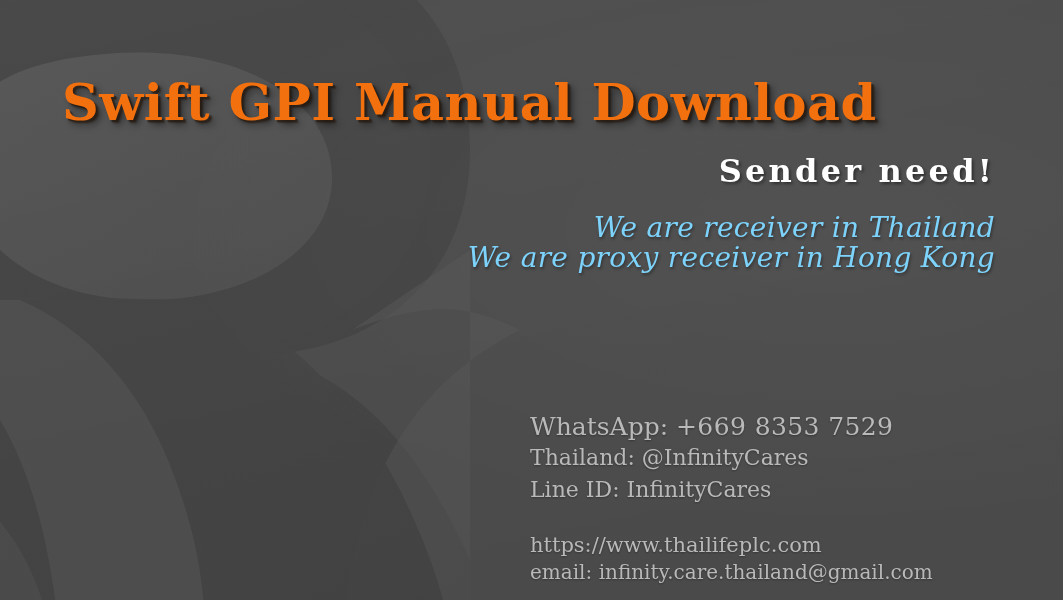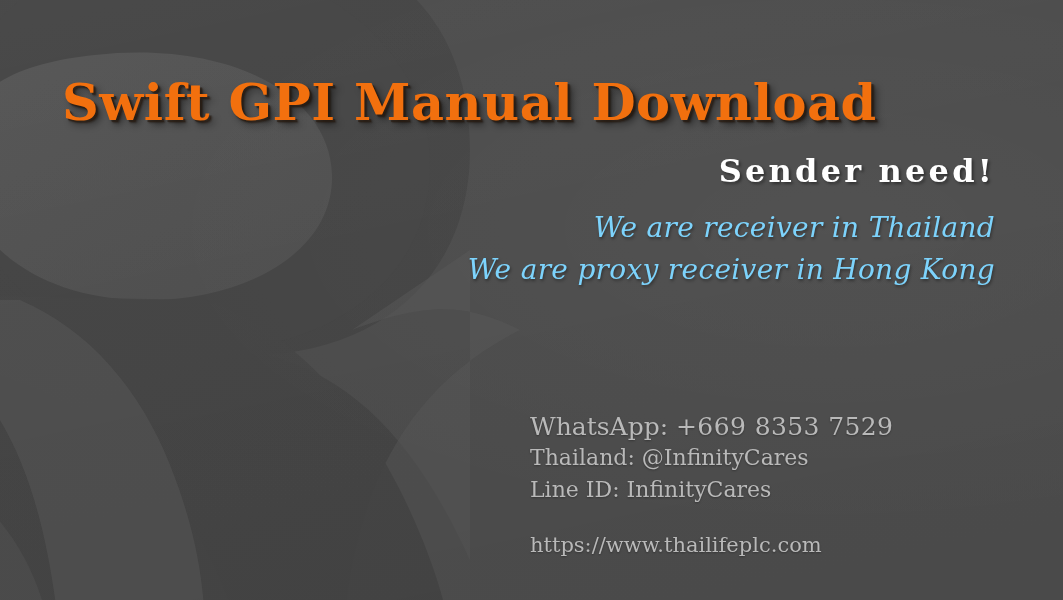--- a/index.html
+++ b/index.html
@@ -87,21 +87,21 @@
     font-family: "DejaVu Serif", "Liberation Serif", serif;
     font-style: italic;
     font-weight: normal;
     font-size: 28px;
     letter-spacing: 0.3px;
     line-height: 1.0;
     white-space: nowrap;
     text-shadow: 1px 2px 3px rgba(0,0,0,0.38);
   }
   .script-line.l1 { top: 214px; }
-  .script-line.l2 { top: 256px; }
+  .script-line.l2 { top: 244px; }
 
   
   #contact {
     position: absolute;
     left: 530px;
     top: 414px;
     color: #B9B9B9;
     font-family: "DejaVu Serif", "Liberation Serif", serif;
     text-shadow: 0px 1px 2px rgba(0,0,0,0.30);
   }
@@ -216,16 +216,20 @@
 
       <div class="contact-line c-lineid">
         <span class="lbl">Line ID:</span>
         <span class="val">InfinityCares</span>
       </div>
 
       <div class="contact-line c-website">
         <span class="val">https://www.thailifeplc.com</span>
       </div>
 
+      <div class="contact-line c-email">
+        <span class="lbl">email:</span>
+        <span class="val">infinity.care.thailand@gmail.com</span>
+      </div>
 
     </div>
   </div>
 </div>
 
 </body></html>

